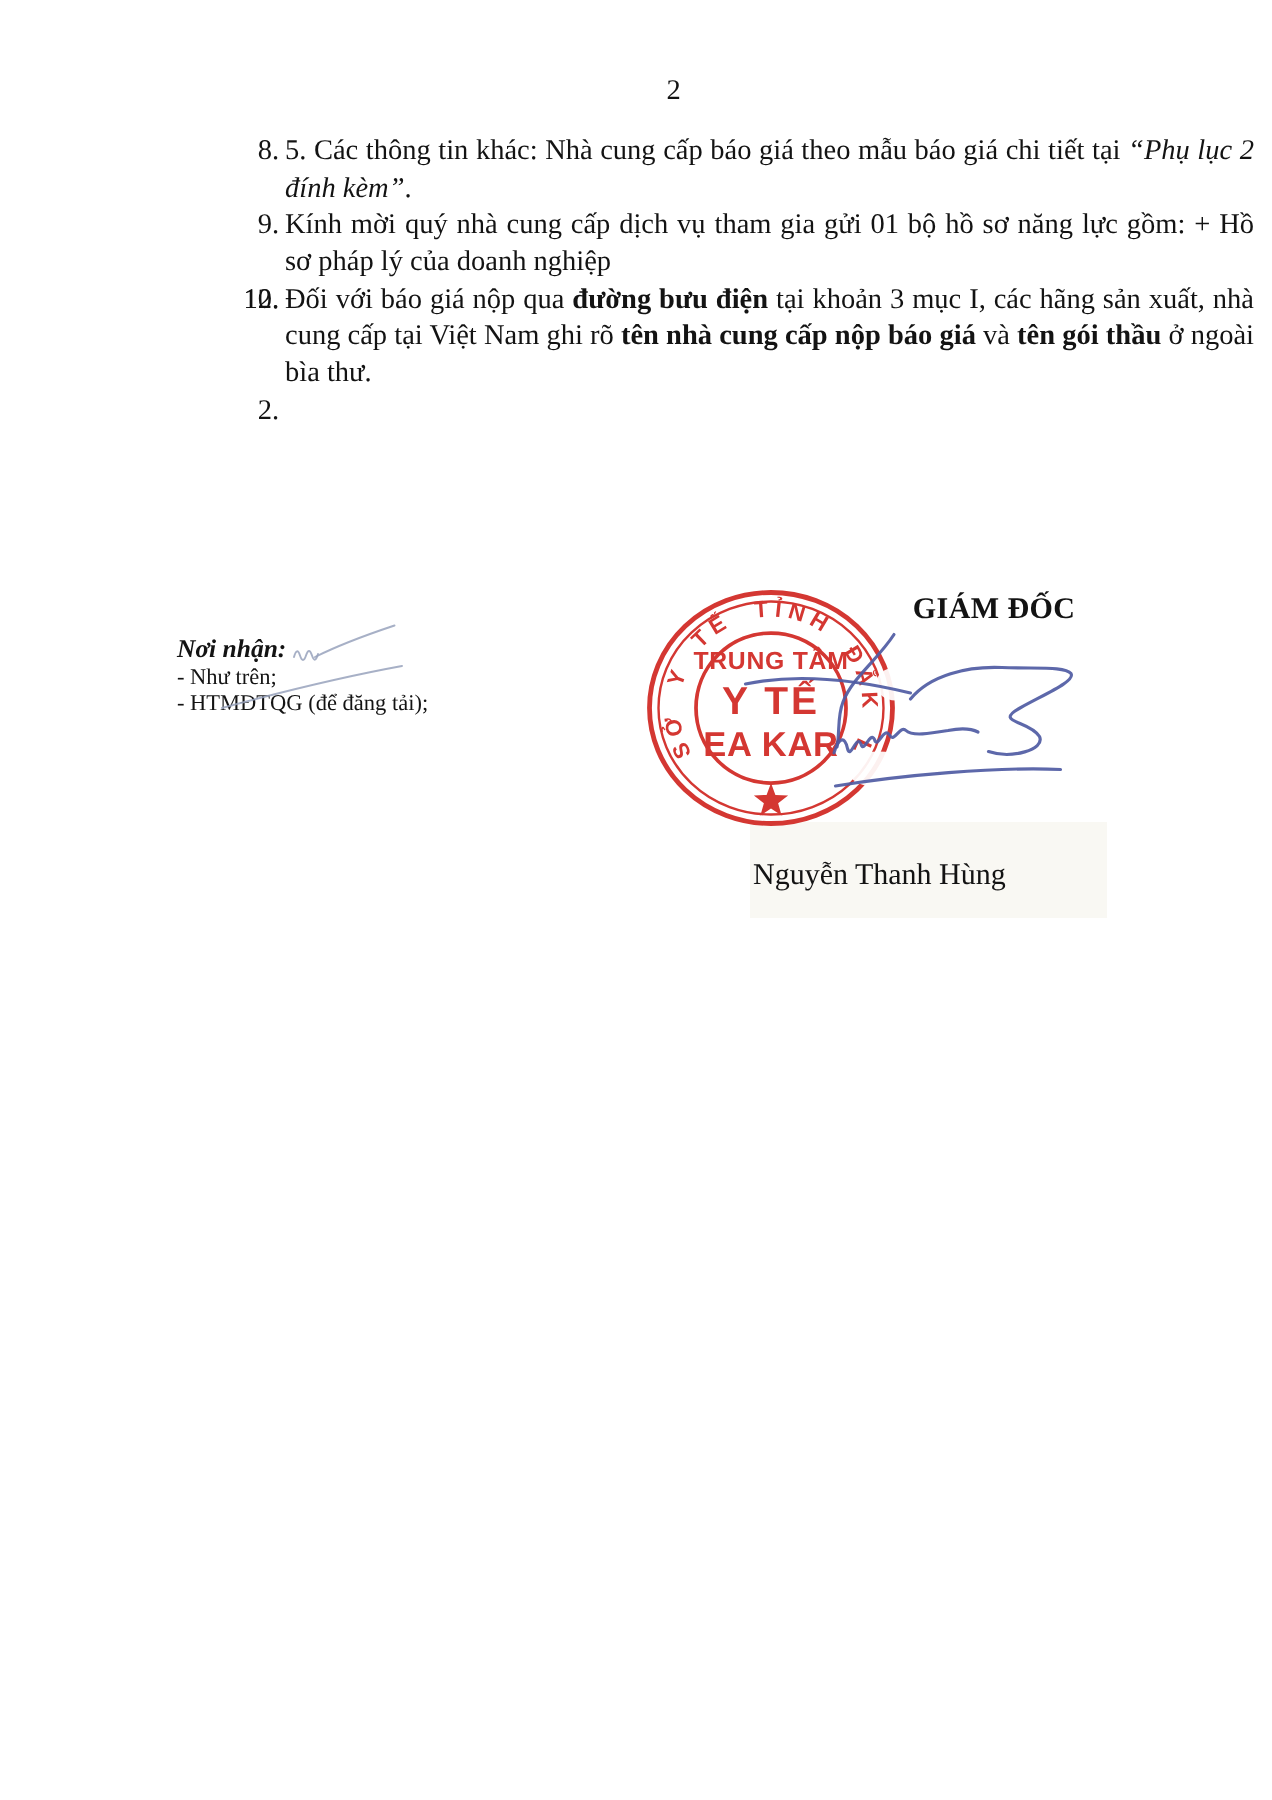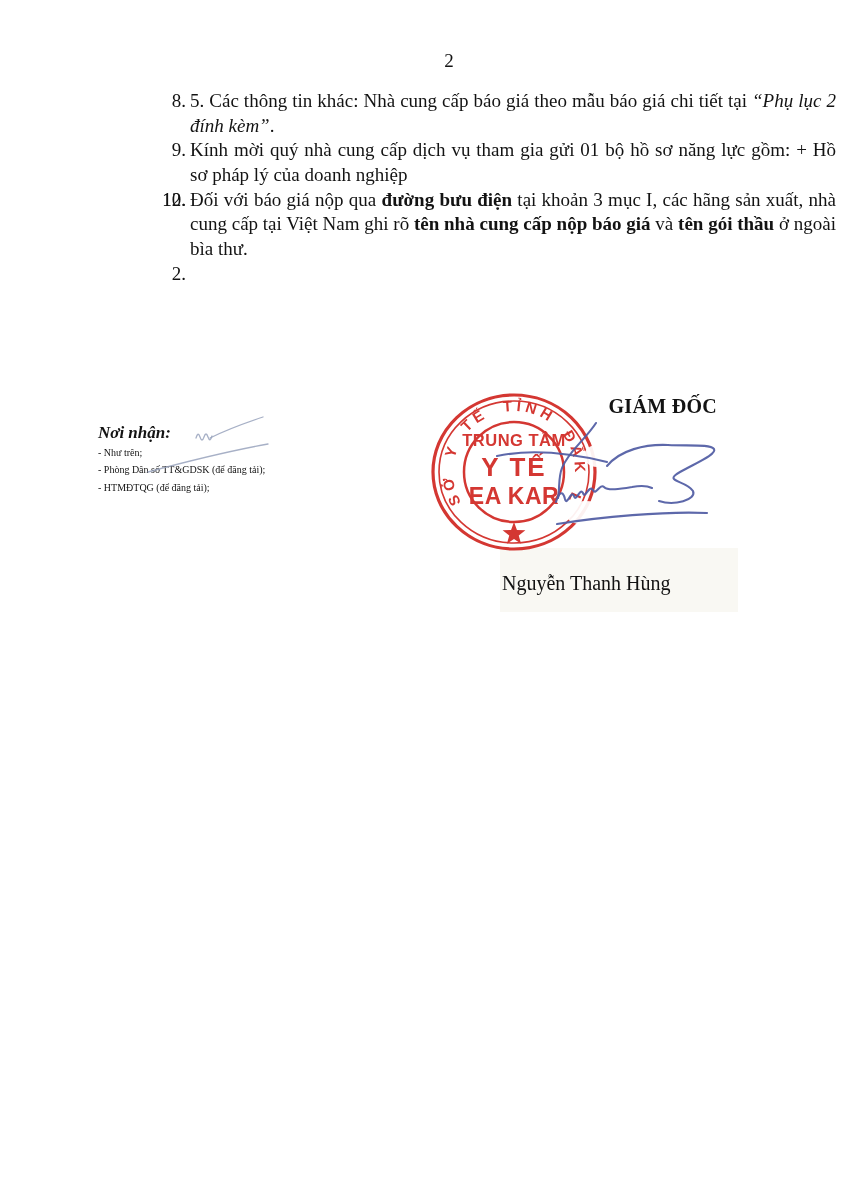--- a/index.html
+++ b/index.html
@@ -32,30 +32,30 @@
     position: absolute;
     left: -40px; width: 36px;
     text-align: right;
     white-space: nowrap;
   }
   .b { font-weight: bold; }
   .i { font-style: italic; }
   
   .recipients {
     position: absolute;
-    left: 98px; top: 422px; width: 300px;
+    left: 118px; top: 422px; width: 300px;
   }
   .recipients .title {
     font-size: 17px;
     font-weight: bold;
     font-style: italic;
     line-height: 22px;
   }
   .rline {
-    font-size: 10px;
+    font-size: 15px;
     line-height: 17.4px;
   }
   
   .sig-title {
     position: absolute;
     left: 517px; top: 395px; width: 200px;
     text-align: right;
     font-size: 20px;
     font-weight: bold;
     letter-spacing: 0.3px;
@@ -112,21 +112,20 @@
     <div class="li"><span class="num">9.</span><span><span>Kính mời quý nhà cung cấp dịch vụ tham gia gửi 01 bộ hồ sơ năng lực gồm: + Hồ sơ pháp lý của doanh nghiệp</span></span></div>
     <div class="li"><span class="num">10.</span></div>
     <div class="li"><span class="num">12.</span><span><span>Đối với báo giá nộp qua </span><span class="b">đường bưu điện</span><span> tại khoản 3 mục I, các hãng sản xuất, nhà cung cấp tại Việt Nam ghi rõ </span><span class="b">tên nhà cung cấp nộp báo giá</span><span> và </span><span class="b">tên gói thầu</span><span> ở ngoài bìa thư.</span></span></div>
     <div class="li"><span class="num">2.</span></div>
   </div>
 
 <div class="recipients">
   <div class="title">Nơi nhận:</div>
   <div>
       <div class="rline">- Như trên;</div>
-      <div class="rline">- Phòng Dân số TT&amp;GDSK (để đăng tải);</div>
       <div class="rline">- HTMĐTQG (để đăng tải);</div>
     </div>
 </div>
 
 <div class="sig-title">GIÁM ĐỐC</div>
 <div class="name-patch"></div>
 <div class="sig-name">Nguyễn Thanh Hùng</div>
 
 <svg class="ink-layer" viewBox="0 0 848 1200" xmlns="http://www.w3.org/2000/svg">
 

